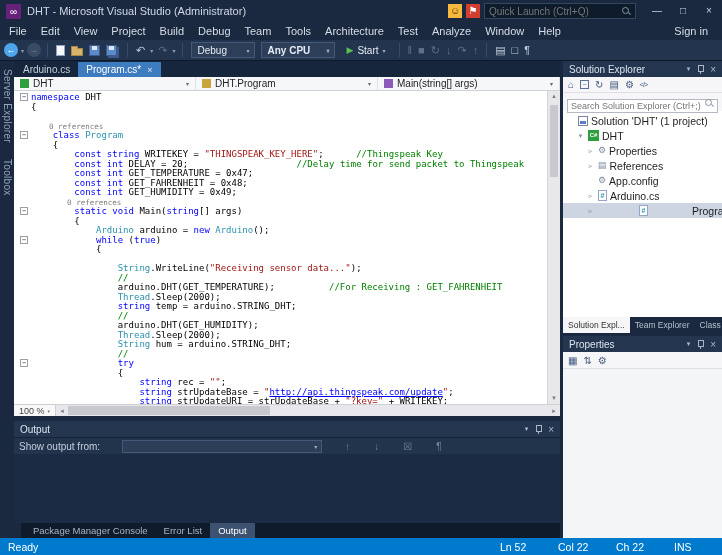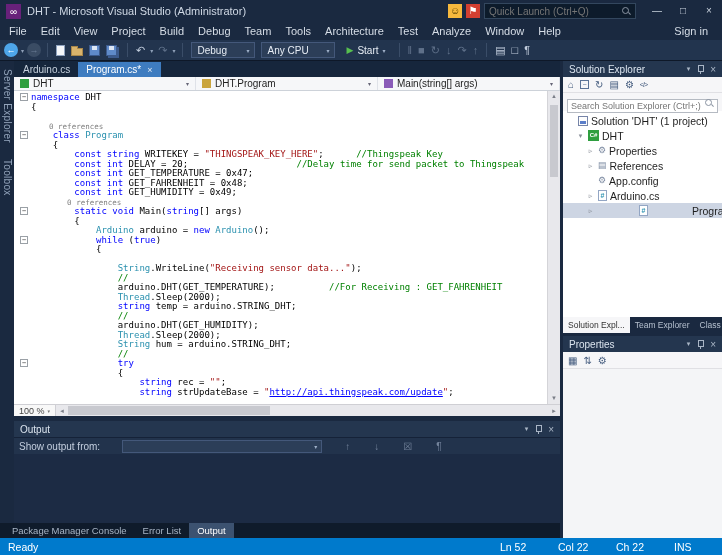--- a/index.html
+++ b/index.html
@@ -35,21 +35,21 @@
   .tb-sep { width:1px; height:14px; background:#3a4d68; margin:0 4px; }
   .tb-ic { display:inline-block; position:relative; margin:0 2px; }
   .tb-ic.page { width:9px; height:11px; background:#f4f7fb; border:1px solid #8fa3c0; }
   .tb-ic.folder { width:12px; height:8px; background:#d8b36c; border:1px solid #a8874a; margin-top:3px; }
   .tb-ic.folder::before { content:""; position:absolute; top:-3px; left:-1px; width:5px; height:2px; background:#d8b36c; border:1px solid #a8874a; border-bottom:none; }
   .tb-ic.floppy { width:11px; height:11px; background:#5f8ac9; border:1px solid #3c5a8c; }
   .tb-ic.floppy::after { content:""; position:absolute; left:2px; top:0; width:5px; height:4px; background:#dce6f5; }
   .tb-ic.floppy.all { box-shadow:2px 2px 0 #3c5a8c; margin-right:4px; }
   .combo { display:flex; align-items:center; height:16px; background:#2c3e58; border:1px solid #44587a; color:#e6ecf4; font-size:10px; padding:0 5px; gap:5px; margin:0 2px; }
   .combo .ca { font-size:6px; color:#9fb0c8; }
-  .combo.cfg { width:64px; } .combo.plat { width:74px; }
+  .combo.cfg { width:64px; } .combo.plat { width:74px;font-weight:bold; }
   .combo > span:first-child { flex:1; white-space:nowrap; }
   .start-btn { display:flex; align-items:center; gap:4px; color:#e6ecf4; font-size:10px; padding:0 7px; }
   .start-btn .play { color:#57c04f; font-size:9px; }
   .start-btn .ca { font-size:6px; color:#9fb0c8; }
 
   
   .main { position:absolute; top:61px; left:0; right:0; bottom:17px; display:flex; }
   .left-col { flex:1; display:flex; flex-direction:column; min-width:0; }
   .body-row { flex:1; display:flex; min-height:0; }
   .v-splitter { width:3px; background:#1a2940; }
@@ -104,21 +104,21 @@
   .panel-header { height:16px; display:flex; align-items:center; padding:0 6px; background:#24364f; color:#dbe4ee; font-size:10px; gap:6px; }
   .panel-header .hic { color:#aab6c6; font-size:7px; }
   .panel-header .hx { color:#aab6c6; font-size:10px; }
   .output-toolbar { height:17px; display:flex; align-items:center; gap:22px; padding:0 5px; color:#c3cede; font-size:10px; border-top:1px solid #152238; background:#22334c; }
   .output-combo { width:200px; height:13px; background:#2c3e58; border:1px solid #44587a; display:flex; align-items:center; padding:0 4px; }
   .output-combo .ca { margin-left:auto; font-size:6px; color:#9fb0c8; }
   .o-ic { color:#74849c; font-size:10px; padding:0 1px; }
   .output-content { flex:1; background:#1c2b44; }
 
   
-  .bottom-tabs { height:15px; background:#0f1b2b; display:flex; align-items:stretch; padding-left:4px; font-size:9.5px; }
+  .bottom-tabs { height:15px; background:#0f1b2b; display:flex; align-items:stretch; padding-left:4px; font-size:9.5px;margin-left:21px; }
   .bottom-tab { display:flex; align-items:center; padding:0 8px; color:#a7b4c4; white-space:nowrap; }
   .bottom-tab.active { background:#3c5270; color:#fff; }
 
   
   .statusbar { position:absolute; left:0; right:0; bottom:0; height:17px; background:#007acc; color:#fff; font-size:10.5px; display:flex; align-items:center; padding:0 8px; }
   .sb-field { width:58px; white-space:nowrap; }
   .sb-field.ins { width:40px; }
 
   
   .se-panel { height:272px; display:flex; flex-direction:column; background:#f6f6f8; }
@@ -300,20 +300,21 @@
                 <div class="code-line"><span class="gutter"></span><span class="code-text"><span class="tk-p">                </span><span class="tk-k">string</span><span class="tk-p"> temp = arduino.STRING_DHT;</span></span></div>
                 <div class="code-line"><span class="gutter"></span><span class="code-text"><span class="tk-p">                </span><span class="tk-c">//</span></span></div>
                 <div class="code-line"><span class="gutter"></span><span class="code-text"><span class="tk-p">                arduino.DHT(GET_HUMIDITY);</span></span></div>
                 <div class="code-line"><span class="gutter"></span><span class="code-text"><span class="tk-p">                </span><span class="tk-t">Thread</span><span class="tk-p">.Sleep(2000);</span></span></div>
                 <div class="code-line"><span class="gutter"></span><span class="code-text"><span class="tk-p">                </span><span class="tk-t">String</span><span class="tk-p"> hum = arduino.STRING_DHT;</span></span></div>
                 <div class="code-line"><span class="gutter"></span><span class="code-text"><span class="tk-p">                </span><span class="tk-c">//</span></span></div>
                 <div class="code-line"><span class="gutter"><span class="fold-box">−</span></span><span class="code-text"><span class="tk-p">                </span><span class="tk-k">try</span></span></div>
                 <div class="code-line"><span class="gutter"></span><span class="code-text"><span class="tk-p">                {</span></span></div>
                 <div class="code-line"><span class="gutter"></span><span class="code-text"><span class="tk-p">                    </span><span class="tk-k">string</span><span class="tk-p"> rec = </span><span class="tk-s">""</span><span class="tk-p">;</span></span></div>
                 <div class="code-line"><span class="gutter"></span><span class="code-text"><span class="tk-p">                    </span><span class="tk-k">string</span><span class="tk-p"> strUpdateBase = </span><span class="tk-s">"</span><span class="tk-u">http://api.thingspeak.com/update</span><span class="tk-s">"</span><span class="tk-p">;</span></span></div>
+                <div class="code-line"><span class="gutter"></span><span class="code-text"><span class="tk-p">                    </span><span class="tk-k">string</span><span class="tk-p"> strUpdateURI = strUpdateBase + </span><span class="tk-s">"?key="</span><span class="tk-p"> + WRITEKEY;</span></span></div>
               </div>
             <div class="vscroll">
               <span class="arr">▲</span>
               <span class="thumb"></span>
               <span class="arr bottom">▼</span>
             </div>
           </div>
           <div class="hscroll-row">
             <span class="zoom-combo">
               <span>100 %</span>

